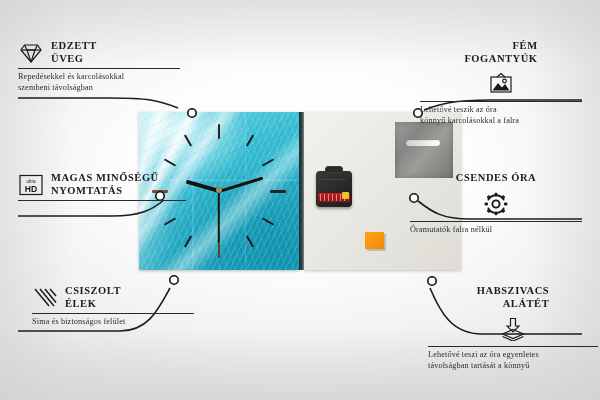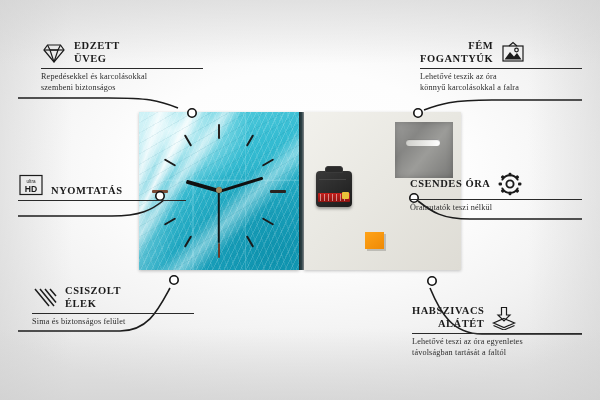--- a/index.html
+++ b/index.html
@@ -112,21 +112,21 @@
   #foam-pad{
     position:absolute;left:61px;top:120px;width:19px;height:17px;
     background:linear-gradient(145deg,#ffa318,#ef8a05);
     box-shadow:2px 2px 0 rgba(140,140,135,.45);
   }
 
   
   .callout{position:absolute;}
   .callout .head{display:flex;align-items:center;gap:7px;}
   .callout.left .head{justify-content:flex-start;}
-  .callout.right .head{justify-content:flex-start;}
+  .callout.right .head{justify-content:flex-end;flex-direction:column;}
   .callout .title{
     font-family:"Liberation Serif", serif;
     font-size:10.5px;letter-spacing:.55px;color:#1b1b1b;
     line-height:12.5px;font-weight:700;text-transform:uppercase;
   }
   .callout.right .title{text-align:right;}
   .callout .rule{height:1px;background:#2a2a2a;margin-top:3px;}
   .callout .desc{
     font-family:"Liberation Serif", serif;
     font-size:8.2px;color:#2c2c2c;line-height:10.5px;margin-top:3px;letter-spacing:.15px;
@@ -200,54 +200,54 @@
     <g fill="#ffffff" stroke="#111111" stroke-width="1.6">
       <circle cx="192" cy="113" r="4.2"></circle>
       <circle cx="160" cy="196" r="4.2"></circle>
       <circle cx="174" cy="280" r="4.2"></circle>
       <circle cx="418" cy="113" r="4.2"></circle>
       <circle cx="414" cy="198" r="4.2"></circle>
       <circle cx="432" cy="281" r="4.2"></circle>
     </g>
   </svg>
 
-  <div class="callout left" style="left:18px;top:40px;width:162px;margin-left:23px;">
+  <div class="callout left" style="left:18px;top:40px;width:162px;">
     <div class="head">
       <span class="ico">
         <svg width="26" height="24" viewBox="0 0 26 24">
           <g fill="none" stroke="#1b1b1b" stroke-width="1.2">
             <path d="M3,9 L13,21 L23,9 L19.5,4 L6.5,4 Z"></path>
             <path d="M3,9 H23"></path>
               <path d="M6.5,4 L9,9 L13,21"></path>
               <path d="M19.5,4 L17,9 L13,21"></path>
             <path d="M9,9 H17"></path>
           </g>
         </svg>
       </span>
       <span class="title">
         <span>EDZETT</span><br><span>ÜVEG</span>
       </span>
     </div>
     <div class="rule"></div>
     <div class="desc">
-      <span>Repedésekkel és karcolásokkal</span><br><span>szembeni biztonságos</span>
+      <span>Repedésekkel és karcolásokkal</span><br><span>szembeni távolságban</span>
     </div>
   </div>
 
   <div class="callout left" style="left:18px;top:172px;width:168px;">
     <div class="head">
       <span class="ico">
         <svg width="26" height="24" viewBox="0 0 26 24">
           <rect x="2" y="2.5" width="22" height="19" fill="none" stroke="#1b1b1b" stroke-width="1.2"></rect>
           <text x="13" y="10" font-family="Liberation Sans, sans-serif" font-size="4.6" text-anchor="middle" fill="#1b1b1b">ultra</text>
           <text x="13" y="18.5" font-family="Liberation Sans, sans-serif" font-size="8.6" font-weight="bold" text-anchor="middle" fill="#1b1b1b">HD</text>
         </svg>
       </span>
       <span class="title">
-        <br><span>NYOMTATÁS</span>
+        <span>MAGAS MINŐSÉGŰ</span><br><span>NYOMTATÁS</span>
       </span>
     </div>
     <div class="rule"></div>
   </div>
 
   <div class="callout left" style="left:32px;top:285px;width:162px;">
     <div class="head">
       <span class="ico">
         <svg width="26" height="24" viewBox="0 0 26 24">
           <g stroke="#1b1b1b" stroke-width="1.5" fill="none">
@@ -309,38 +309,38 @@
             <rect x="4" y="3.6" width="3.2" height="2.8" rx="1" transform="rotate(-45 5.6 5)"></rect>
             <rect x="18.8" y="3.6" width="3.2" height="2.8" rx="1" transform="rotate(45 20.4 5)"></rect>
             <rect x="4" y="17.6" width="3.2" height="2.8" rx="1" transform="rotate(45 5.6 19)"></rect>
             <rect x="18.8" y="17.6" width="3.2" height="2.8" rx="1" transform="rotate(-45 20.4 19)"></rect>
           </g>
         </svg>
       </span>
     </div>
     <div class="rule"></div>
     <div class="desc">
-      <span>Óramutatók teszi nélkül</span>
-    </div>
-  </div>
-
-  <div class="callout right" style="left:412px;top:285px;width:170px;margin-top:20px;">
+      <span>Óramutatók falra nélkül</span>
+    </div>
+  </div>
+
+  <div class="callout right" style="left:428px;top:285px;width:170px;">
     <div class="head">
       <span class="title">
         <span>HABSZIVACS</span><br><span>ALÁTÉT</span>
       </span>
       <span class="ico">
         <svg width="26" height="24" viewBox="0 0 26 24">
           <g fill="none" stroke="#1b1b1b" stroke-width="1.2">
             <path d="M10.5,1.5 H15.5 V9 H19 L13,15 L7,9 H10.5 Z"></path>
             <path d="M13,12.5 L23.5,17 L13,21.5 L2.5,17 Z"></path>
             <path d="M2.5,19.5 L13,24 L23.5,19.5"></path>
           </g>
         </svg>
       </span>
     </div>
     <div class="rule"></div>
     <div class="desc">
-      <span>Lehetővé teszi az óra egyenletes</span><br><span>távolságban tartását a faltól</span>
+      <span>Lehetővé teszi az óra egyenletes</span><br><span>távolságban tartását a könnyű</span>
     </div>
   </div>
 
 </div>
 
 </body></html>

